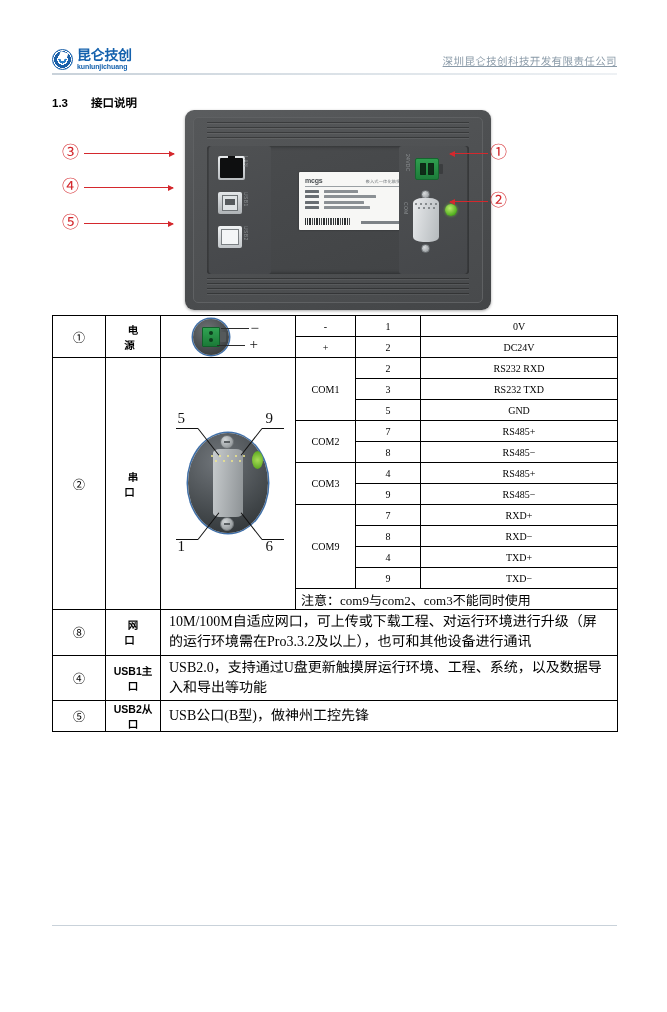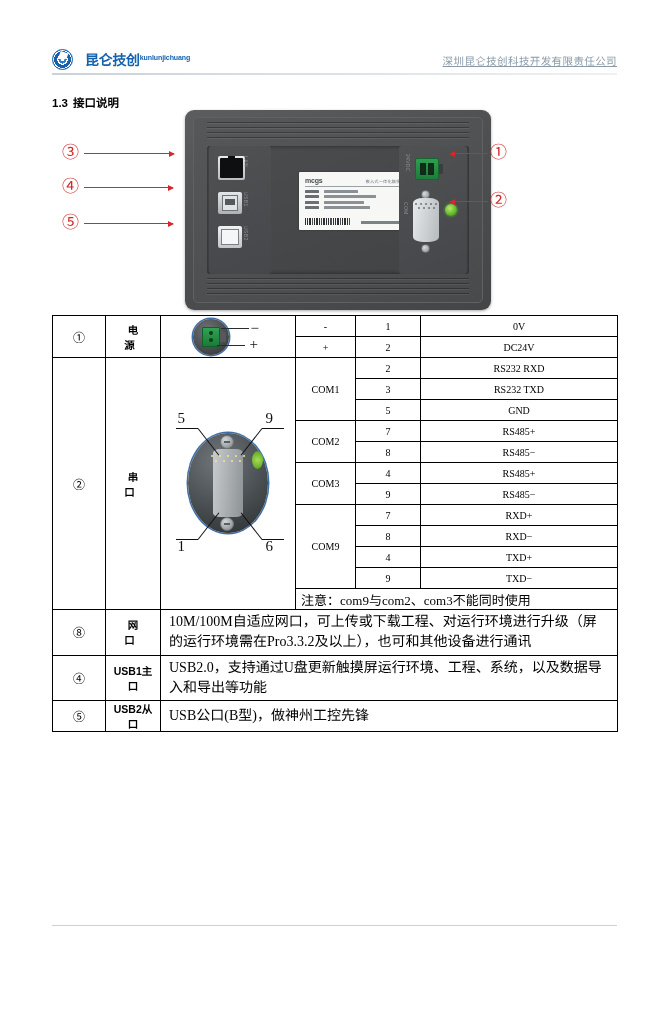--- a/index.html
+++ b/index.html
@@ -55,23 +55,22 @@
     left: 50%;
     top: 12%;
     width: 42%;
     height: 40%;
     background: #fff;
     transform: translateX(-46%) rotate(18deg);
     border-radius: 0 0 60% 0;
   }
   .logo-text {
     display: flex;
-    flex-direction: row;
+    flex-direction: column;
     line-height: 1;
-    margin-left: 8px;
   }
   .logo-cn {
     font-family: "Liberation Sans", "DejaVu Sans", sans-serif;
     font-size: 14px;
     font-weight: bold;
     color: #1461ad;
     letter-spacing: -0.3px;
   }
   .logo-en {
     font-family: "Liberation Sans", "DejaVu Sans", sans-serif;
@@ -99,21 +98,21 @@
   .section-heading {
     position: absolute;
     left: 52px;
     top: 94px;
     font-family: "Liberation Sans", "DejaVu Sans", sans-serif;
     font-size: 11.5px;
     font-weight: bold;
     color: #000;
     white-space: nowrap;
   }
-  .section-heading .num { margin-right: 5px; }
+  .section-heading .num { margin-right: 23px; }
 
   
   .figure {
     position: absolute;
     left: 52px;
     top: 108px;
     width: 565px;
     height: 205px;
   }
   .device {

